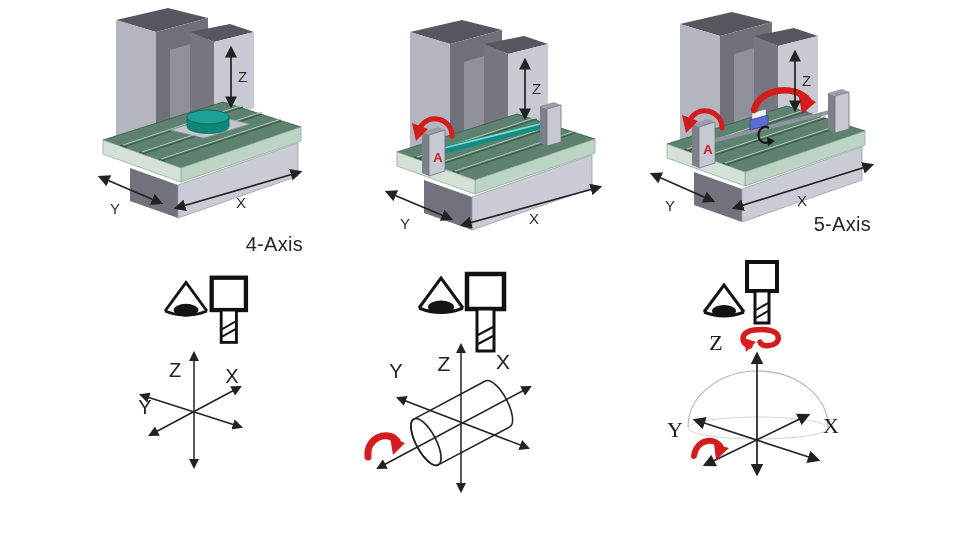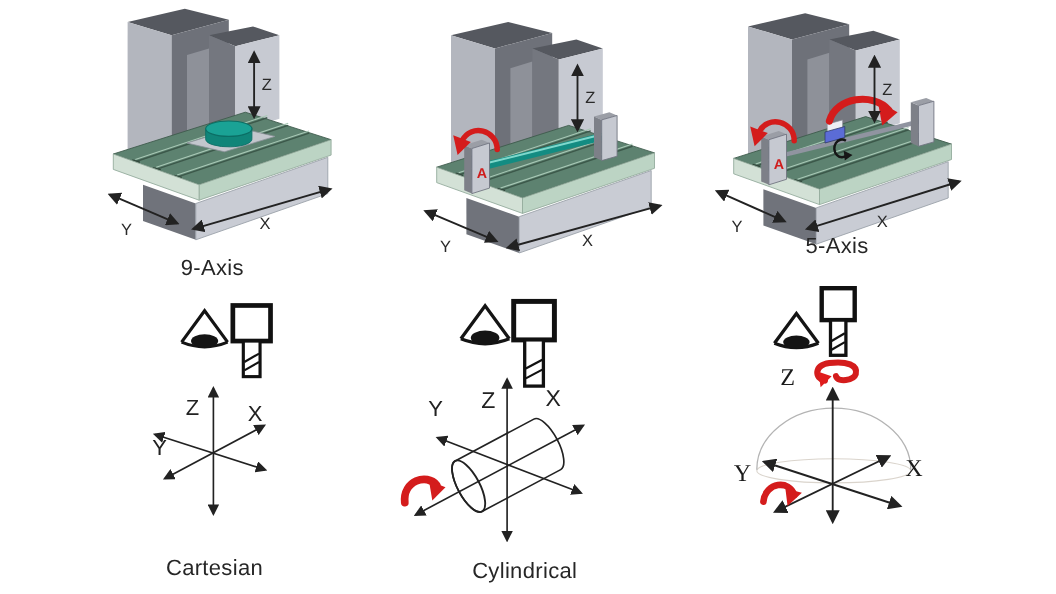--- a/index.html
+++ b/index.html
@@ -1,19 +1,19 @@
 <!DOCTYPE html>
 <html><head>
 <meta charset="utf-8">
 <style>
   html,body{margin:0;padding:0;background:#fff}
   .stage{position:relative;width:960px;height:540px;background:#ffffff;overflow:hidden;
          font-family:"Liberation Sans",sans-serif}
   .stage svg{position:absolute;overflow:visible}
-  .title{position:absolute;width:220px;text-align:center;font-size:20px;color:#262626;
+  .title{position:absolute;width:220px;text-align:right;font-size:20px;color:#262626;
          letter-spacing:.3px}
   
   .c-top{fill:#55585f}.c-left{fill:#b3b6be}.c-right{fill:#6e7179}
   .slab{fill:#8e9199}.h-left{fill:#74777f}.h-front{fill:#c7cad2}
   .t-top{fill:#5d8270;stroke:#3d5a4b;stroke-width:.8}
   .t-front{fill:#bcd4c4;stroke:#93ab9c;stroke-width:.8}
   .t-left{fill:#d3e1d6;stroke:#93ab9c;stroke-width:.8}
   .b-front{fill:#c9ccd4;stroke:#9aa0a8;stroke-width:.8}
   .b-left{fill:#70737b}
   .groove{stroke:#3c584a;stroke-width:1.3}
@@ -83,21 +83,21 @@
     </g>
     <g>
       <line class="blk" x1="22" y1="177" x2="83" y2="203" marker-start="url(#a1)" marker-end="url(#a1)"></line>
       <text class="axis-label" x="37" y="214" text-anchor="middle">Y</text>
     </g>
     <g>
       <line class="blk" x1="98" y1="208" x2="222" y2="172" marker-start="url(#a1)" marker-end="url(#a1)"></line>
       <text class="axis-label" x="163" y="208" text-anchor="middle">X</text>
     </g>
   </svg>
-  <div class="title" style="left:83px;top:233px">9-Axis</div>
+  <div class="title" style="left:83px;top:233px">4-Axis</div>
 
   <svg style="left:372px;top:12px" width="250" height="230" viewBox="0 0 250 230">
     <defs>
       <marker id="a2" viewBox="0 0 10 10" refX="8" refY="5" markerWidth="7" markerHeight="7" orient="auto-start-reverse">
           <path d="M0,0 L10,5 L0,10 z" fill="#222"></path>
         </marker>
     </defs>
     <g>
       <polygon class="c-top" points="38,20 90,8 130,18 78,32"></polygon>
       <polygon class="c-left" points="38,20 78,32 78,150 38,138"></polygon>
@@ -284,21 +284,20 @@
           <path d="M0,0 L10,5 L0,10 z" fill="#222"></path>
         </marker>
     </defs>
     <line class="blk thin" x1="68" y1="10" x2="68" y2="124" marker-start="url(#a4)" marker-end="url(#a4)"></line>
     <line class="blk thin" x1="24" y1="92" x2="114" y2="44" marker-start="url(#a4)" marker-end="url(#a4)"></line>
     <line class="blk thin" x1="15" y1="52" x2="115" y2="84" marker-start="url(#a4)" marker-end="url(#a4)"></line>
     <text class="ax2" x="49" y="34" text-anchor="middle">Z</text>
     <text class="ax2" x="106" y="40" text-anchor="middle">X</text>
     <text class="ax2" x="19" y="71" text-anchor="middle">Y</text>
   </svg>
-  <div class="title" style="left:85px;top:506px">Cartesian</div>
 
   <svg style="left:366px;top:333px" width="192" height="168" viewBox="0 0 192 168">
     <defs>
       <marker id="a5" viewBox="0 0 10 10" refX="8" refY="5" markerWidth="7" markerHeight="7" orient="auto-start-reverse">
           <path d="M0,0 L10,5 L0,10 z" fill="#222"></path>
         </marker>
     </defs>
     <g transform="translate(60,109) rotate(-28)">
       <path class="blk thin" d="M0,-26 L81,-26 A10,26 0 0 1 81,26 L0,26 A10,26 0 0 1 0,-26 Z"></path>
       <ellipse class="blk" cx="0" cy="0" rx="10" ry="26" stroke-width="1.4"></ellipse>
@@ -307,21 +306,20 @@
     <line class="blk thin" x1="12" y1="135" x2="164" y2="54" marker-start="url(#a5)" marker-end="url(#a5)"></line>
     <line class="blk thin" x1="32" y1="65" x2="162" y2="115" marker-start="url(#a5)" marker-end="url(#a5)"></line>
     <g>
       <path class="redl" d="M2,124 C0,104 22,97 31,108" stroke-width="7"></path>
       <polygon class="redf" points="24,104 39,110 27,122"></polygon>
     </g>
     <text class="ax2" style="font-size:21px" x="78" y="38" text-anchor="middle">Z</text>
     <text class="ax2" style="font-size:21px" x="137" y="36" text-anchor="middle">X</text>
     <text class="ax2" x="30" y="45" text-anchor="middle">Y</text>
   </svg>
-  <div class="title" style="left:367px;top:508px">Cylindrical</div>
 
   <svg style="left:652px;top:320px" width="208" height="172" viewBox="0 0 208 172">
     <defs>
       <marker id="a6" viewBox="0 0 10 10" refX="8" refY="5" markerWidth="7.5" markerHeight="7.5" orient="auto-start-reverse">
           <path d="M0,0 L10,5 L0,10 z" fill="#222"></path>
         </marker>
     </defs>
     <g>
       <ellipse cx="106" cy="108" rx="70" ry="11" fill="none" stroke="#d6cfc6" stroke-width="1" opacity=".9"></ellipse>
       <path d="M36,107 A70,56 0 0 1 176,107" fill="none" stroke="#b4b4b4" stroke-width="1.2"></path>

